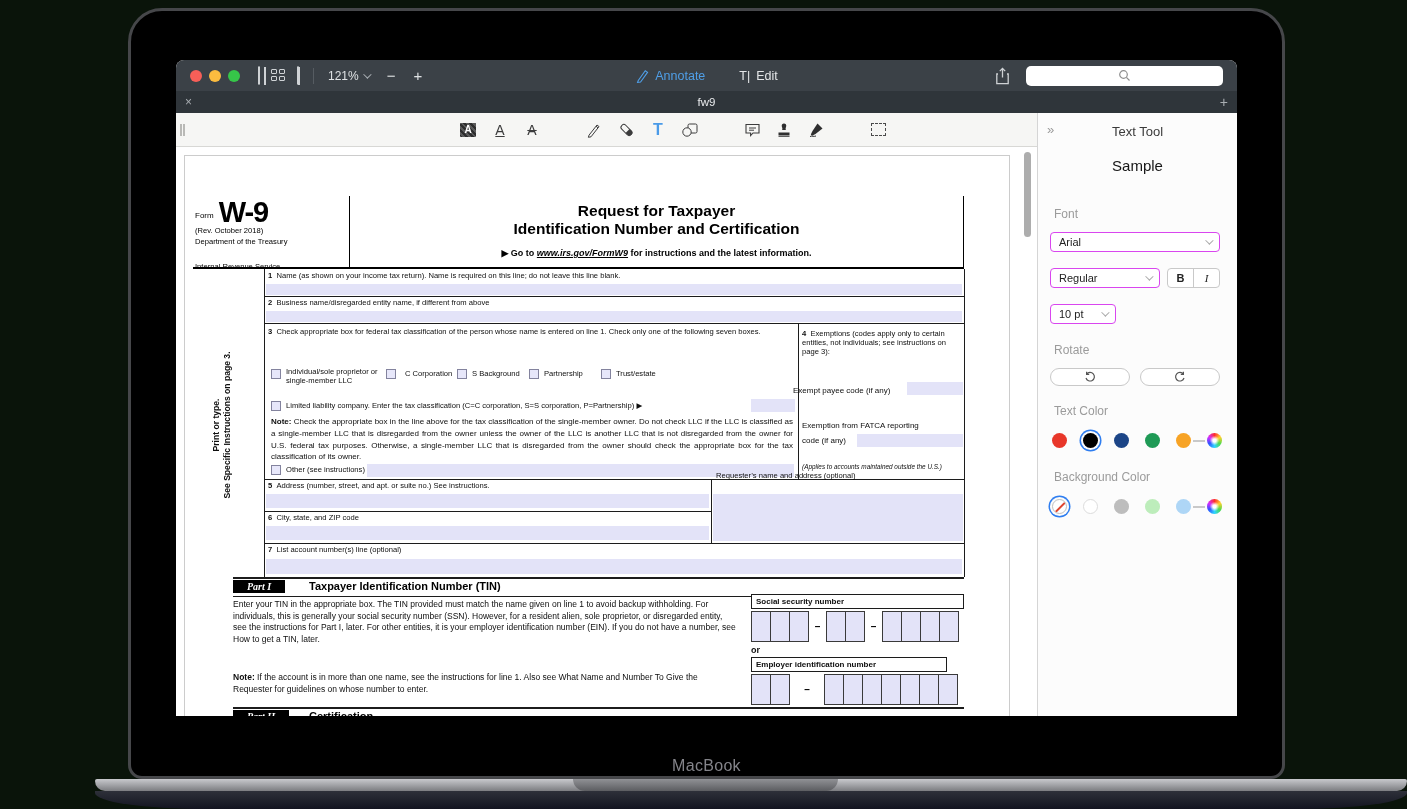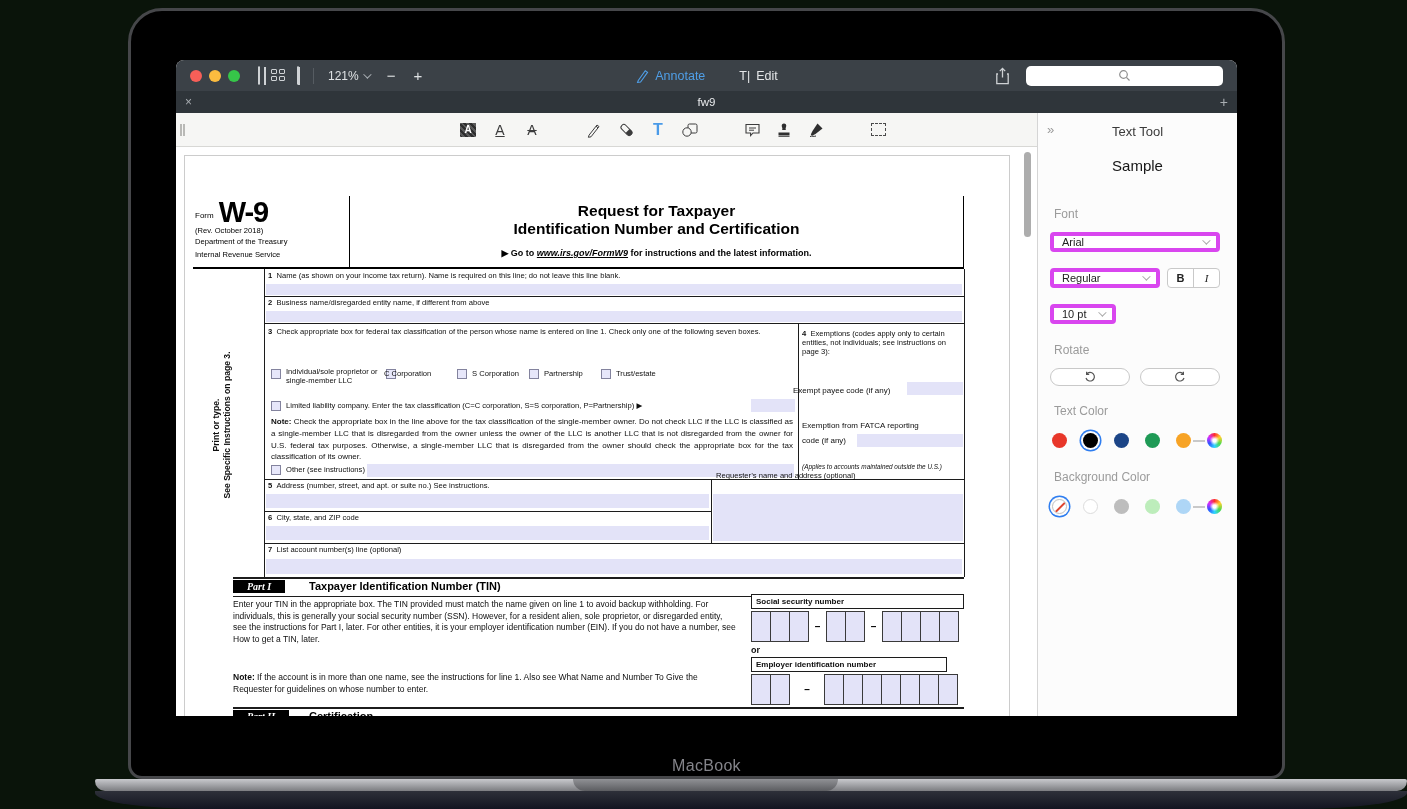--- a/index.html
+++ b/index.html
@@ -62,21 +62,21 @@
   .dash-box { width:15px; height:13px; border:1.6px dashed #4a4a4a; }
 
   .docarea { flex:1; position:relative; overflow:hidden; background:#fff; }
   .scrollthumb { position:absolute; right:6px; top:5px; width:7px; height:85px; border-radius:4px; background:#adadad; }
 
   .sidebar { width:200px; flex:none; border-left:1px solid #d5d5d5; background:#fcfcfc; position:relative; font-size:12px; color:#3c3c3c; }
   .sb-collapse { position:absolute; left:9px; top:9px; color:#9a9a9a; font-size:13px; }
   .sb-title { position:absolute; left:0; right:0; top:11px; text-align:center; font-size:13px; color:#3a3a3a; }
   .sb-sample { position:absolute; left:0; right:0; top:44px; text-align:center; font-size:15px; color:#161616; }
   .sb-label { position:absolute; left:16px; font-size:12px; color:#9b9b9b; }
-  .select { position:absolute; height:20px; border:4px solid #d946ef; border-radius:4px; background:#fff; font-size:11px; color:#222; display:flex; align-items:center; padding:0 8px; }
+  .select { position:absolute; height:20px; border:1px solid #d946ef; border-radius:4px; background:#fff; font-size:11px; color:#222; display:flex; align-items:center; padding:0 8px; }
   .select .chev2 { margin-left:auto; width:6px; height:6px; border-right:1.3px solid #a9a9a9; border-bottom:1.3px solid #a9a9a9; transform:rotate(45deg) translateY(-2px); }
   .bi { position:absolute; left:129px; top:155px; width:53px; height:20px; border:1px solid #c9c9c9; border-radius:4px; background:#fff; display:flex; }
   .bi span { flex:1; display:flex; align-items:center; justify-content:center; font-size:11px; color:#222; }
   .bi span:first-child { border-right:1px solid #c9c9c9; font-weight:bold; }
   .bi span:last-child { font-style:italic; font-family:"Liberation Serif",serif; }
   .rot-btn { position:absolute; top:255px; width:80px; height:18px; border:1px solid #c9c9c9; border-radius:9px; background:#fff; display:flex; align-items:center; justify-content:center; }
   .dot { position:absolute; width:15px; height:15px; border-radius:50%; }
   .dot.sel { box-shadow:0 0 0 2px #fcfcfc, 0 0 0 3.5px #2f7ef0; }
   .dot.outlined { border:1px solid #dcdcdc; background:#fff; }
   .dot.none { border:1px solid #bfbfbf; background:#fff; position:absolute; overflow:hidden; }
@@ -246,21 +246,21 @@
           <div class="page">
 
             <div class="hdr">
               <div class="hdr-left">
                 <div class="w9row">
                   <span class="w9word">Form</span>
                   <span class="w9name">W-9</span>
                 </div>
                 <div class="hdr-small">(Rev. October 2018)</div>
                 <div class="hdr-small">Department of the Treasury</div>
-                <div class="hdr-small" style="margin-top:4px">Internal Revenue Service</div>
+                <div class="hdr-small" style="margin-top:16px">Internal Revenue Service</div>
               </div>
               <div class="hdr-mid">
                 <div class="hdr-title"><span>Request for Taxpayer</span><br>
                 <span>Identification Number and Certification</span></div>
                 <div class="hdr-goto"><span>▶ Go to </span><i>www.irs.gov/FormW9</i><span> for instructions and the latest information.</span></div>
               </div>
             </div>
 
             <div class="vtext">
               <div class="rot"><span>Print or type.</span><br><span style="font-weight:bold">See Specific Instructions on page 3.</span></div>
@@ -277,23 +277,23 @@
             <div class="lav" style="left:81px; top:155px; width:696px; height:11px"></div>
             <div class="hline" style="left:79px; top:167px; width:700px"></div>
 
             <div class="vline" style="left:613px; top:167px; height:156px"></div>
 
             <div class="flabel" style="left:83px; top:172px; width:524px"><span class="fnum">3</span>&nbsp;&nbsp;<span>Check appropriate box for federal tax classification of the person whose name is entered on line 1. Check only one of the following seven boxes.</span></div>
 
             <span class="cb" style="left:86px; top:213px"></span>
             <div class="cbl" style="left:101px; top:212px; width:100px">Individual/sole proprietor or single-member LLC</div>
             <span class="cb" style="left:201px; top:213px"></span>
-            <div class="cbl" style="left:199px; top:214px">C Corporation</div>
+            <div class="cbl" style="left:220px; top:214px">C Corporation</div>
             <span class="cb" style="left:272px; top:213px"></span>
-            <div class="cbl" style="left:287px; top:214px">S Corporation</div>
+            <div class="cbl" style="left:287px; top:214px">S Background</div>
             <span class="cb" style="left:344px; top:213px"></span>
             <div class="cbl" style="left:359px; top:214px">Partnership</div>
             <span class="cb" style="left:416px; top:213px"></span>
             <div class="cbl" style="left:431px; top:214px">Trust/estate</div>
 
             <span class="cb" style="left:86px; top:245px"></span>
             <div class="cbl" style="left:101px; top:246px; width:470px">Limited liability company. Enter the tax classification (C=C corporation, S=S corporation, P=Partnership) ▶</div>
             <div class="lav" style="left:566px; top:243px; width:44px; height:13px"></div>
 
             <div class="ftext note-just" style="left:86px; top:260px; width:522px; line-height:11.8px"><span class="fnum">Note:</span><span> Check the appropriate box in the line above for the tax classification of the single-member owner.  Do not check LLC if the LLC is classified as a single-member LLC that is disregarded from the owner unless the owner of the LLC is another LLC that is not disregarded from the owner for U.S. federal tax purposes. Otherwise, a single-member LLC that is disregarded from the owner should check the appropriate box for the tax classification of its owner.</span></div>

